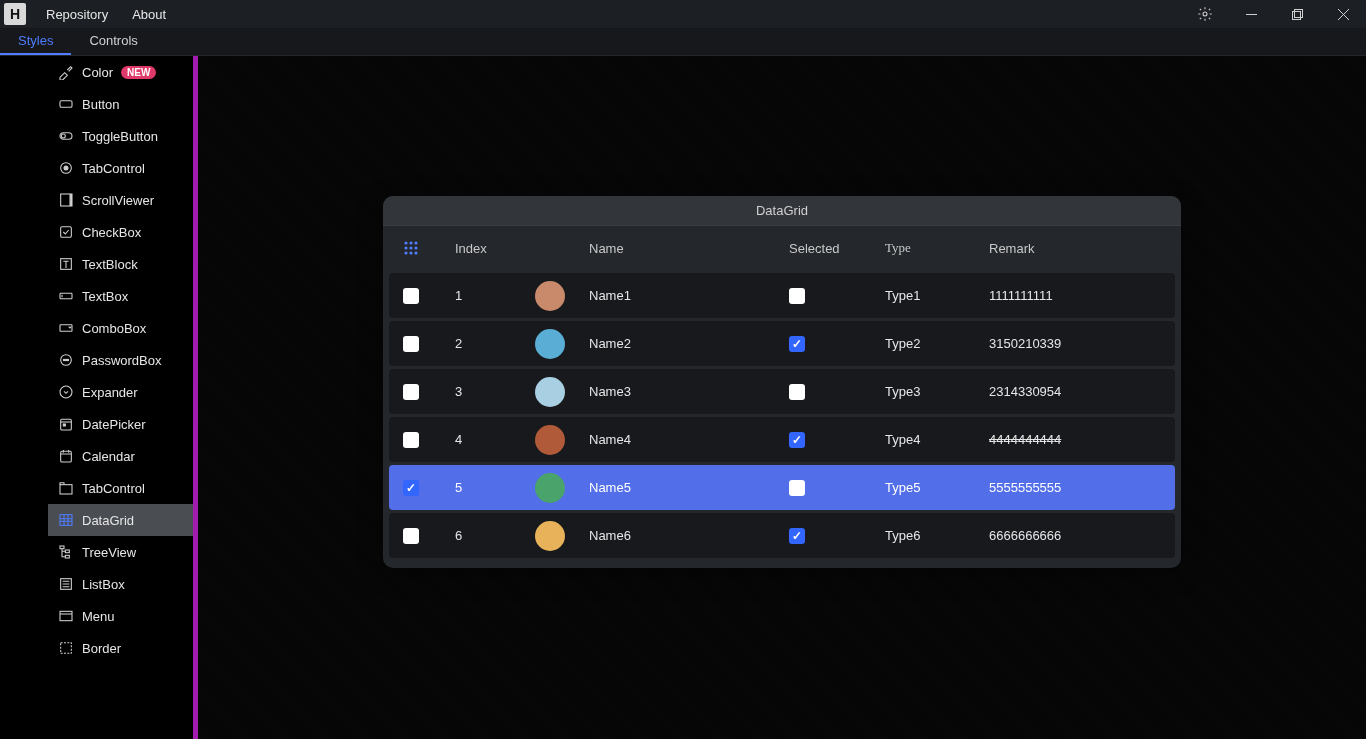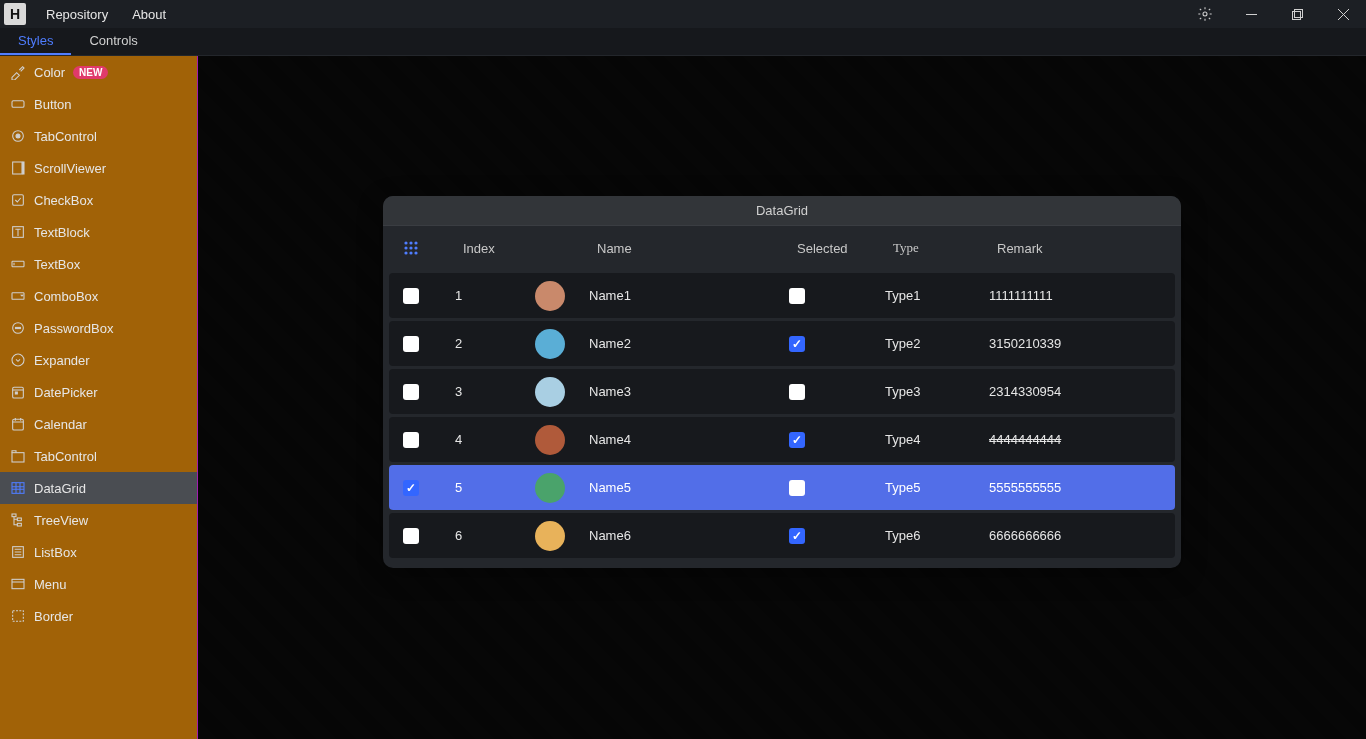--- a/index.html
+++ b/index.html
@@ -71,23 +71,24 @@
     border-bottom-color: #4f7dff;
   }
 
   .shell {
     display: flex;
     height: calc(100% - 56px);
   }
 
   .sidebar {
     width: 198px;
-    background: #a16207;
-    border-right: 1px solid #a21caf;
+    background: #000000;
+    border-right: 5px solid #a21caf;
     overflow-y: auto;
+    padding-left: 48px;
   }
   .sidebar-item {
     display: flex;
     align-items: center;
     gap: 8px;
     padding: 0 10px;
     height: 32px;
     cursor: pointer;
   }
   .sidebar-item.selected {
@@ -161,21 +162,21 @@
 
   .col-chk   { width: 52px; display:flex; align-items:center;}
   .col-idx   { width: 80px; }
   .col-av    { width: 54px; display:flex; align-items:center;}
   .col-name  { width: 200px; }
   .col-sel   { width: 96px; display:flex; align-items:center;}
   .col-type  { width: 104px; }
   .col-rem   { flex: 1; }
 
   .grid-header .col-chk { width: 52px; }
-  .grid-header .col-idx { width: 80px; margin-left: 8px; }
+  .grid-header .col-idx { width: 80px; }
   .grid-header .col-av  { width: 54px; }
   .grid-header .col-name{ width: 200px; }
   .grid-header .col-sel { width: 96px; }
   .grid-header .col-type{ width: 104px; font-family: Liberation Serif, serif; }
   .grid-header .col-rem { flex:1; }
 
   .chk {
     width: 16px; height: 16px;
     border-radius: 3px;
     display: inline-flex; align-items: center; justify-content: center;
@@ -267,20 +268,29 @@
         <span>Color</span>
         <span class="badge-new">NEW</span>
       </div>
       <div class="sidebar-item">
         <span class="icon">
           <svg width="16" height="16" viewBox="0 0 24 24" fill="none" stroke="#d0d0d0" stroke-width="1.6">
             <rect x="3" y="7" width="18" height="10" rx="2"></rect>
           </svg>
         </span>
         <span>Button</span>
+      </div>
+      <div class="sidebar-item">
+        <span class="icon">
+          <svg width="16" height="16" viewBox="0 0 24 24" fill="none" stroke="#d0d0d0" stroke-width="1.6">
+            <rect x="3" y="7" width="18" height="10" rx="5"></rect>
+            <circle cx="8" cy="12" r="3"></circle>
+          </svg>
+        </span>
+        <span>ToggleButton</span>
       </div>
       <div class="sidebar-item">
         <span class="icon">
           <svg width="16" height="16" viewBox="0 0 24 24" fill="none" stroke="#d0d0d0" stroke-width="1.6">
             <circle cx="12" cy="12" r="8"></circle>
             <circle cx="12" cy="12" r="3" fill="#d0d0d0"></circle>
           </svg>
         </span>
         <span>TabControl</span>
       </div>

